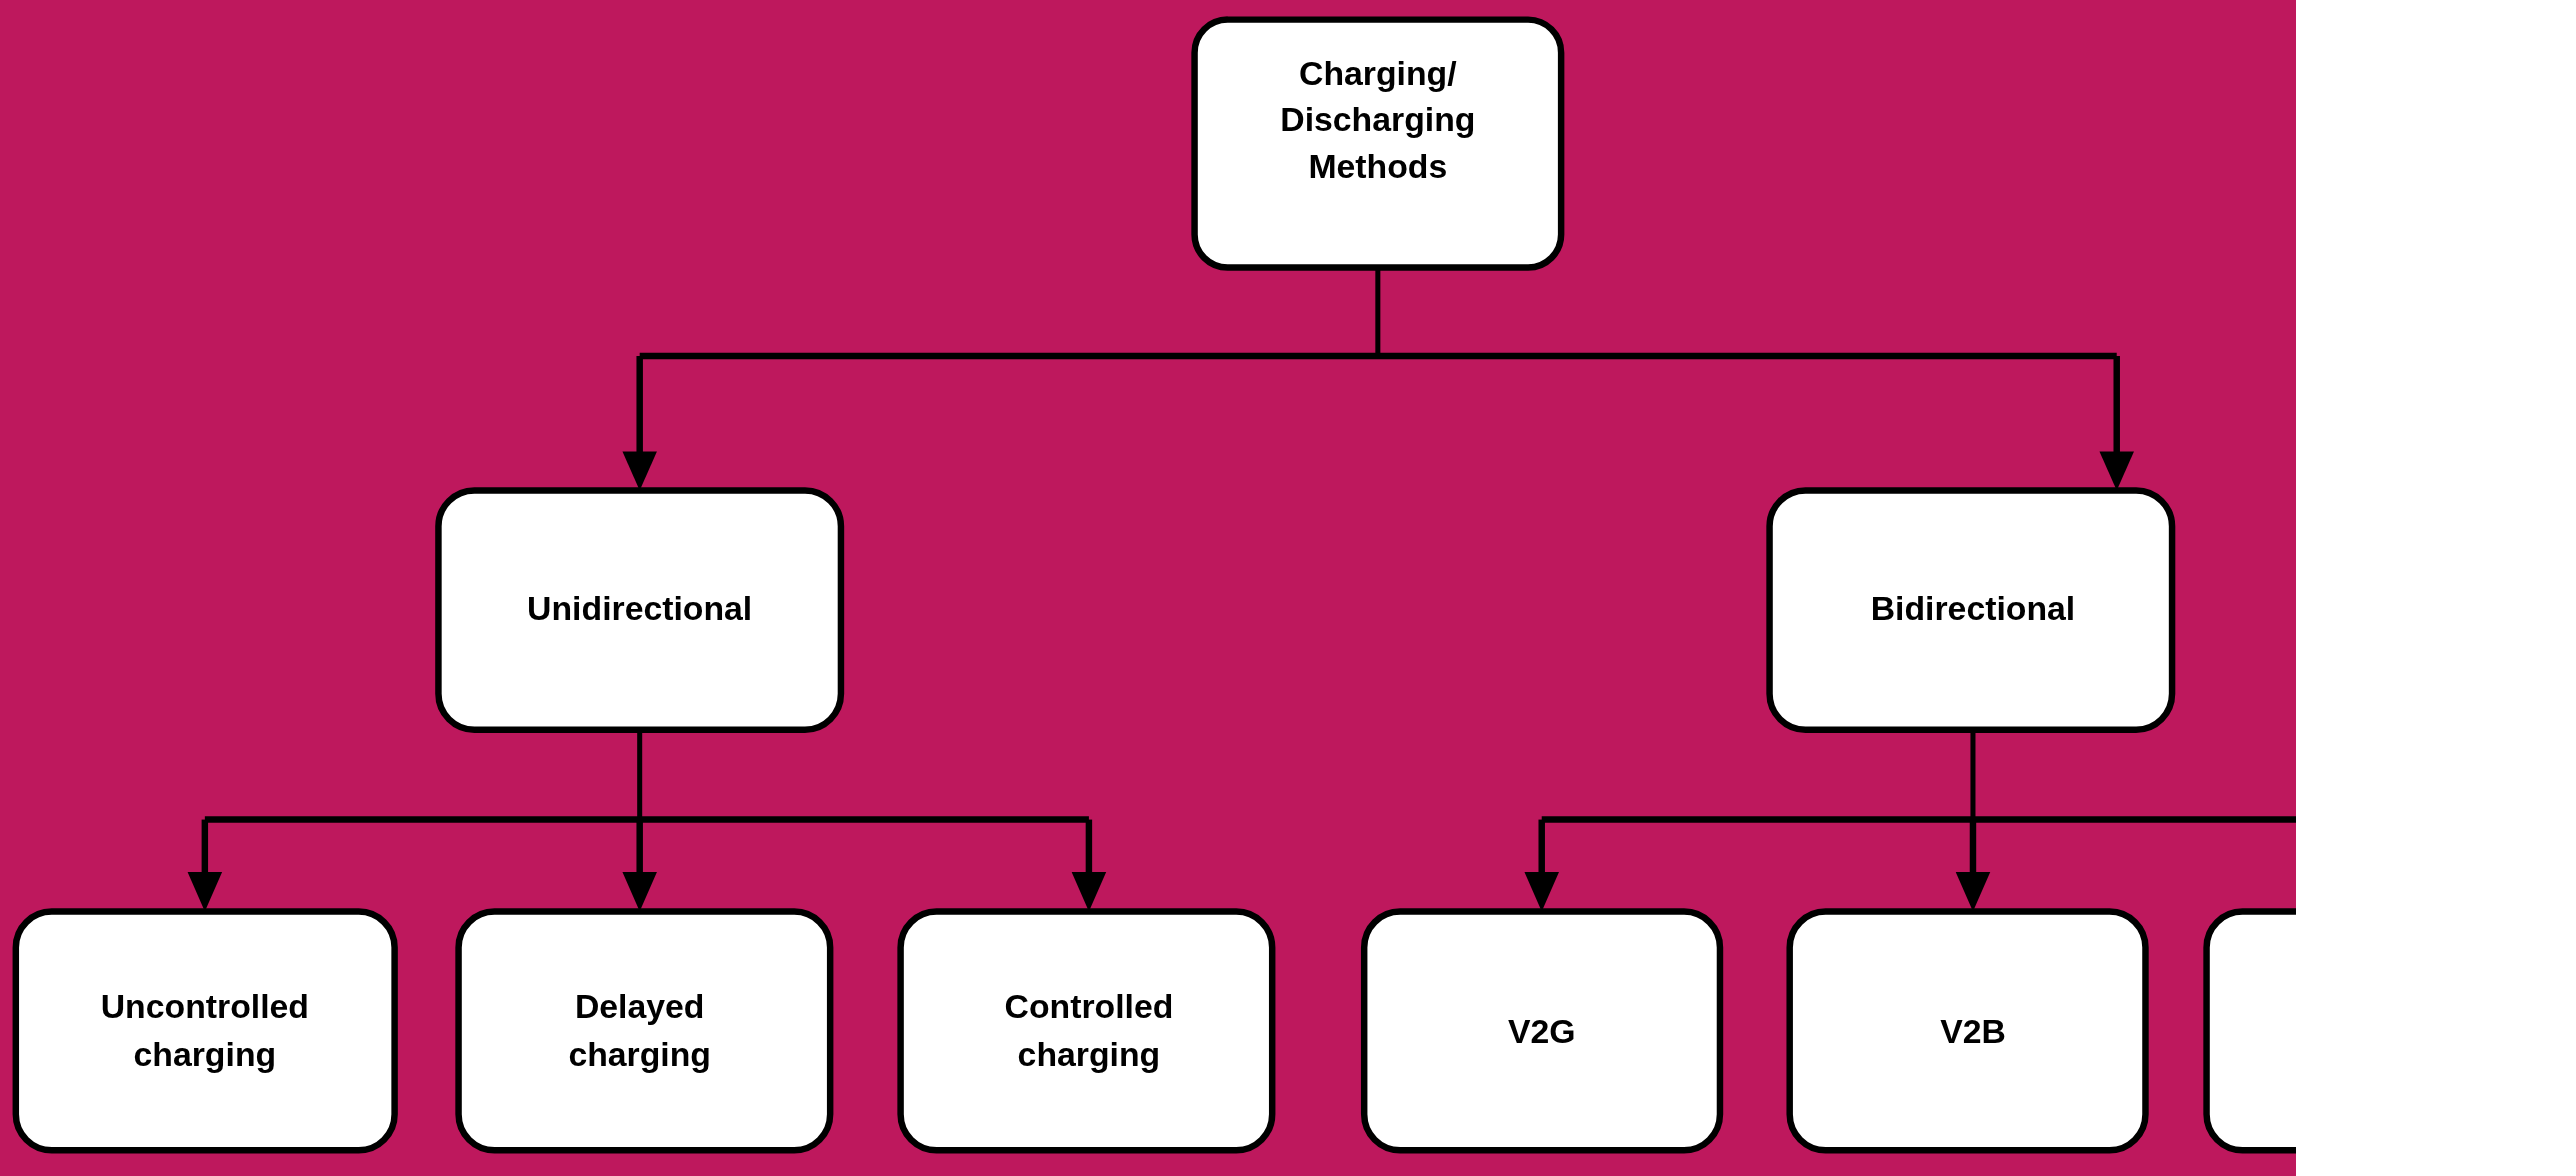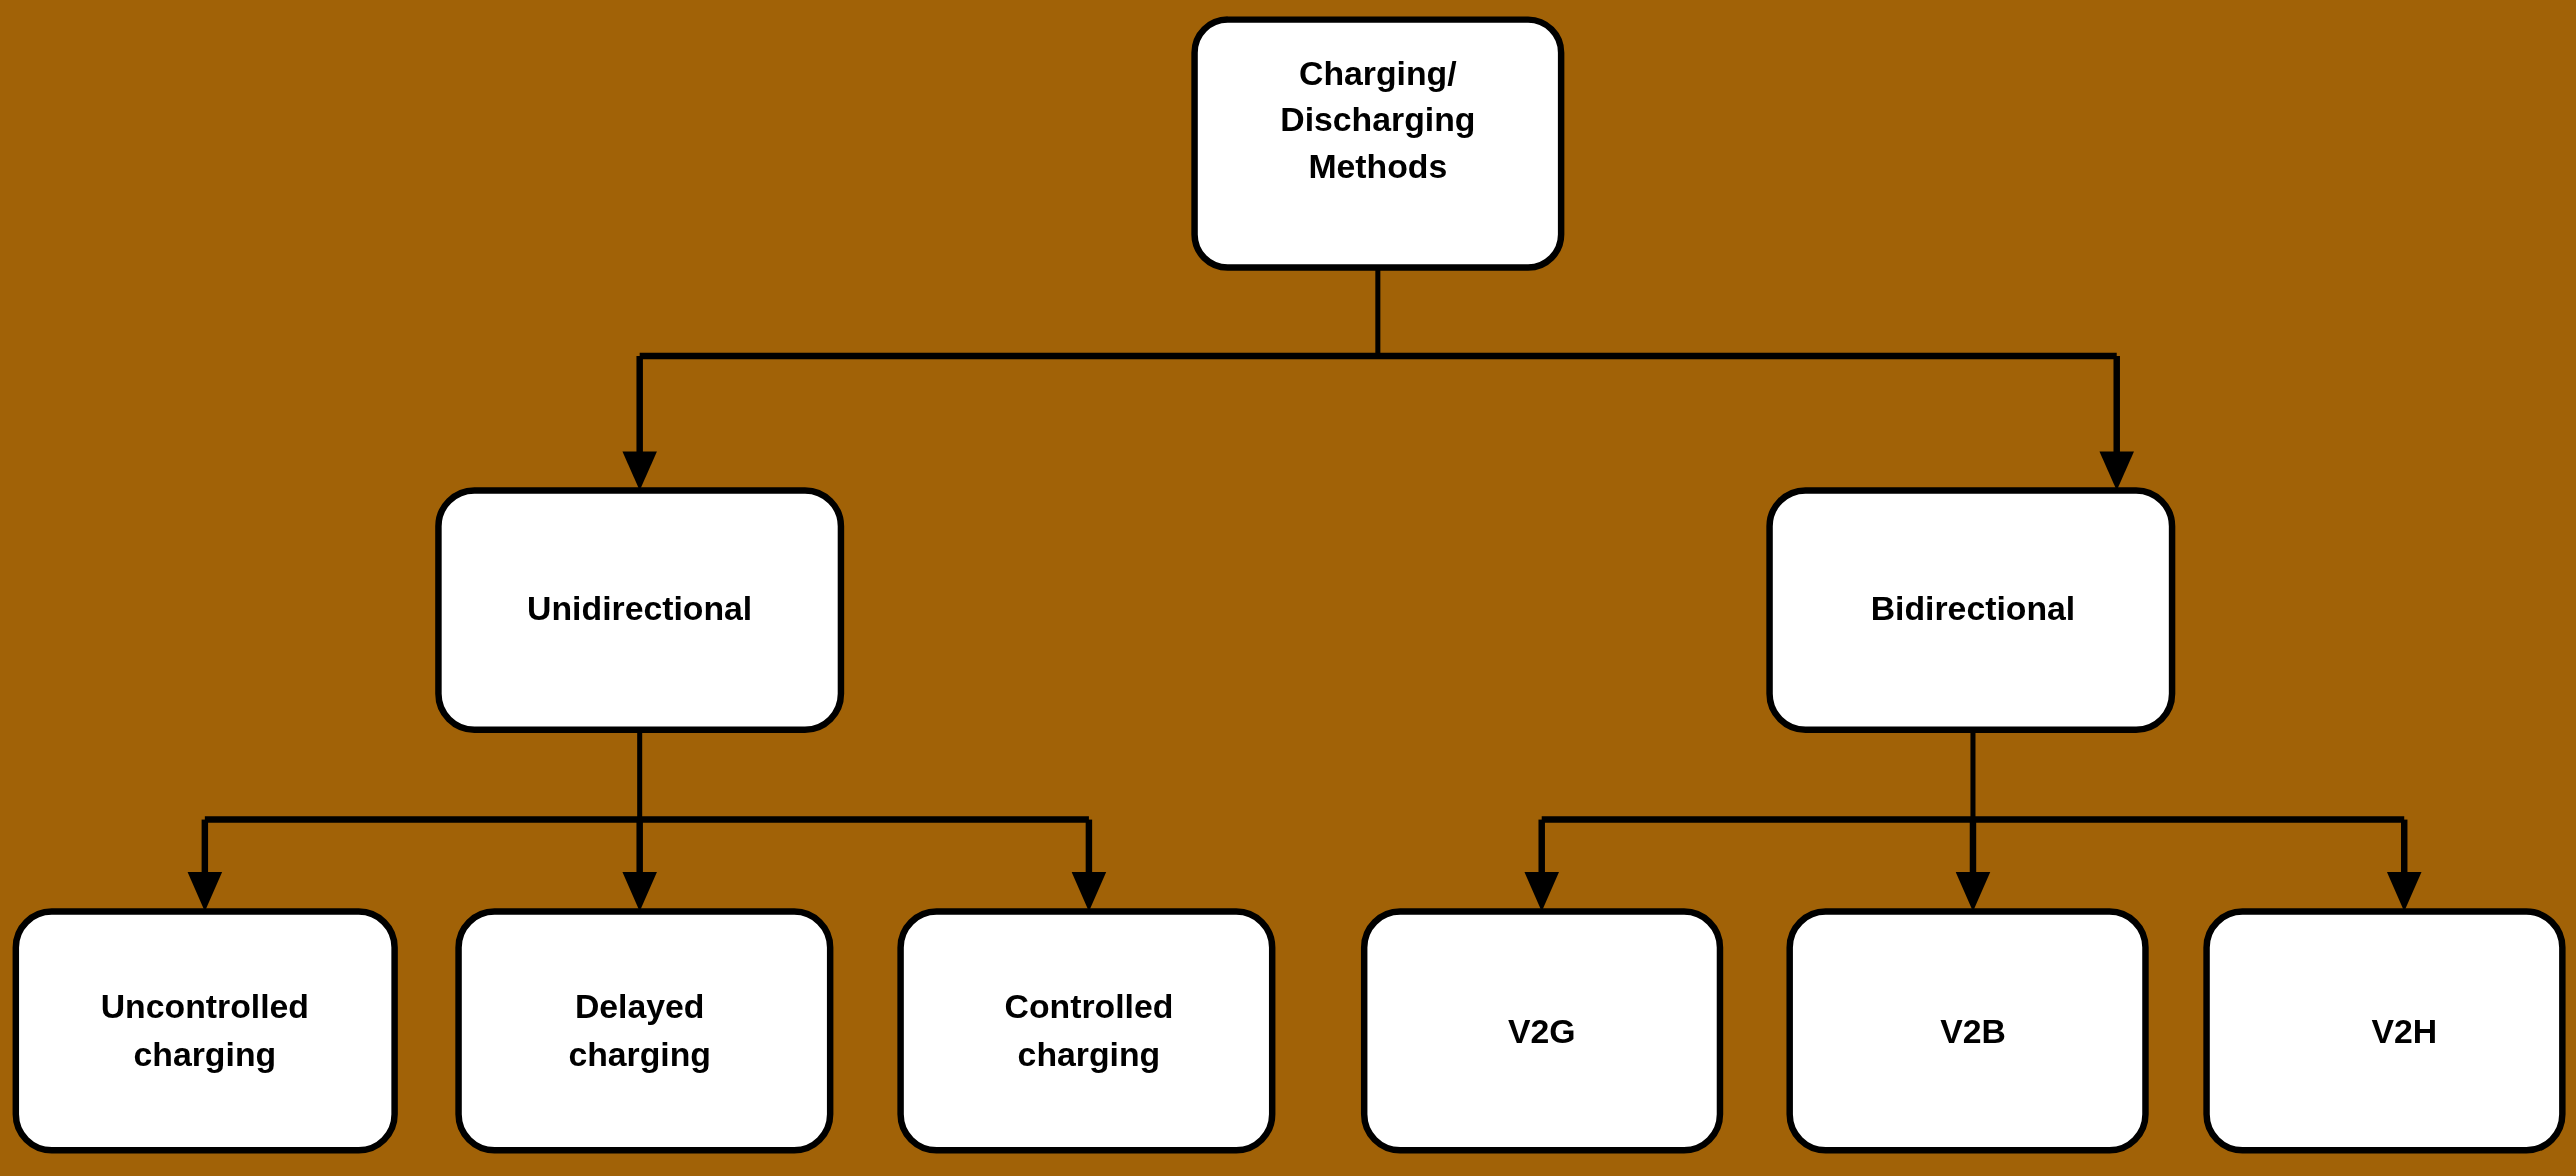--- a/index.html
+++ b/index.html
@@ -6,23 +6,23 @@
   html, body {
     margin: 0;
     padding: 0;
     background: #ffffff;
   }
   body {
     font-family: "Liberation Sans", "DejaVu Sans", sans-serif;
   }
   #diagram-root {
     position: relative;
-    width: 2576px;
+    width: 2296px;
     height: 1177px;
-    background: #a16207;
+    background: #be185d;
     overflow: hidden;
   }
   #flow-svg {
     position: absolute;
     left: 0;
     top: 0;
     width: 2576px;
     height: 1177px;
     display: block;
   }

